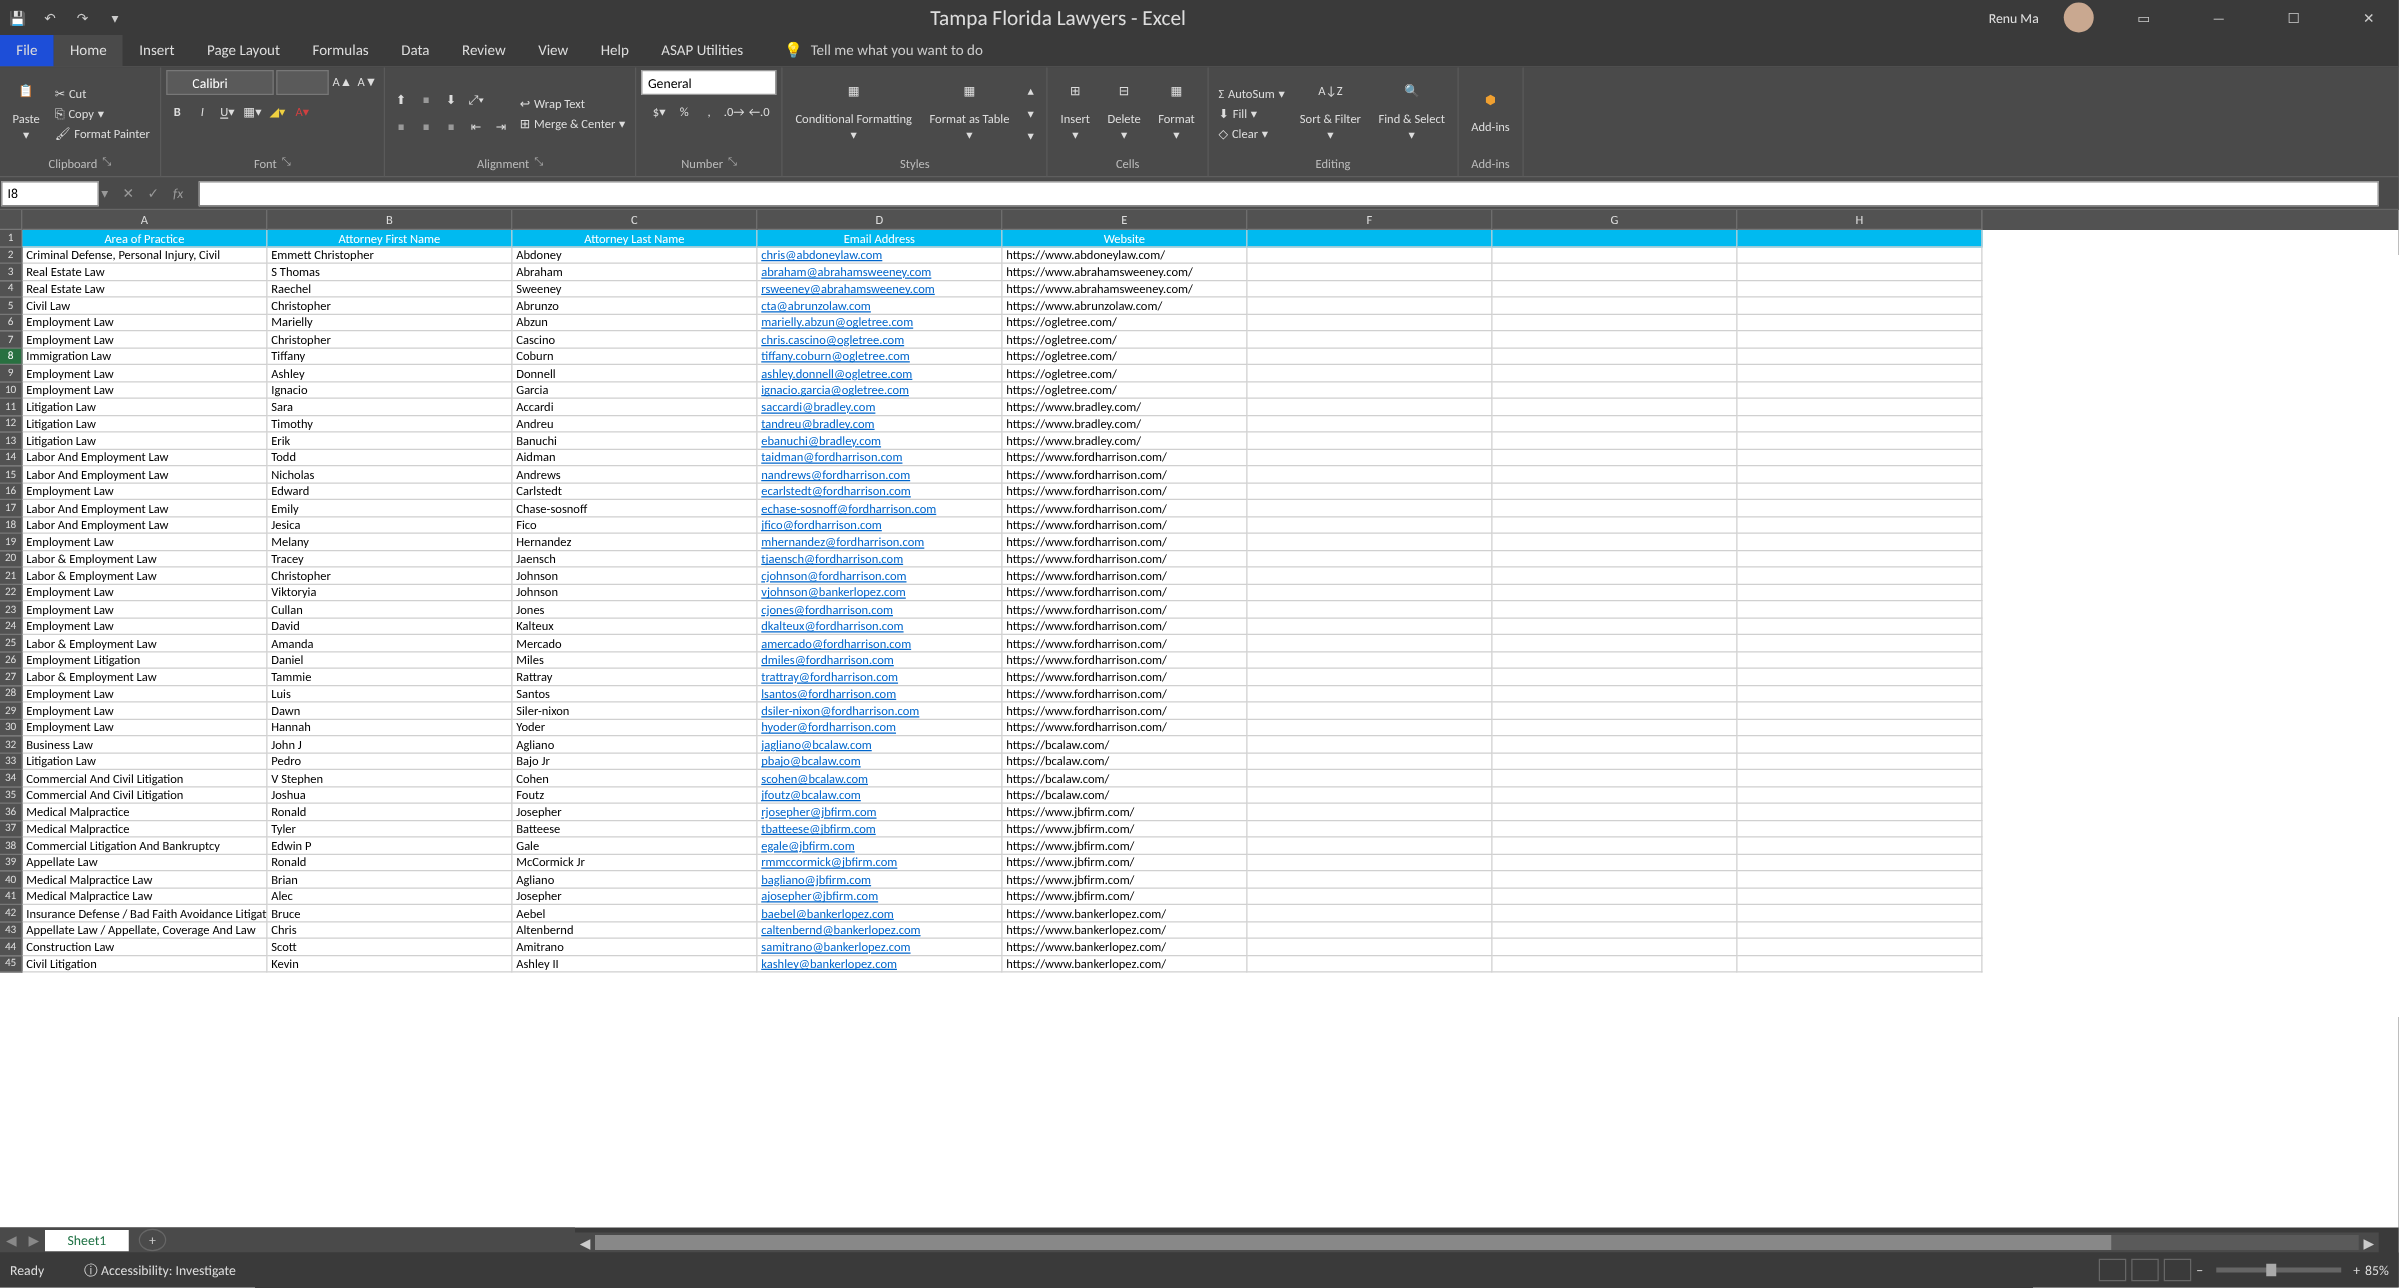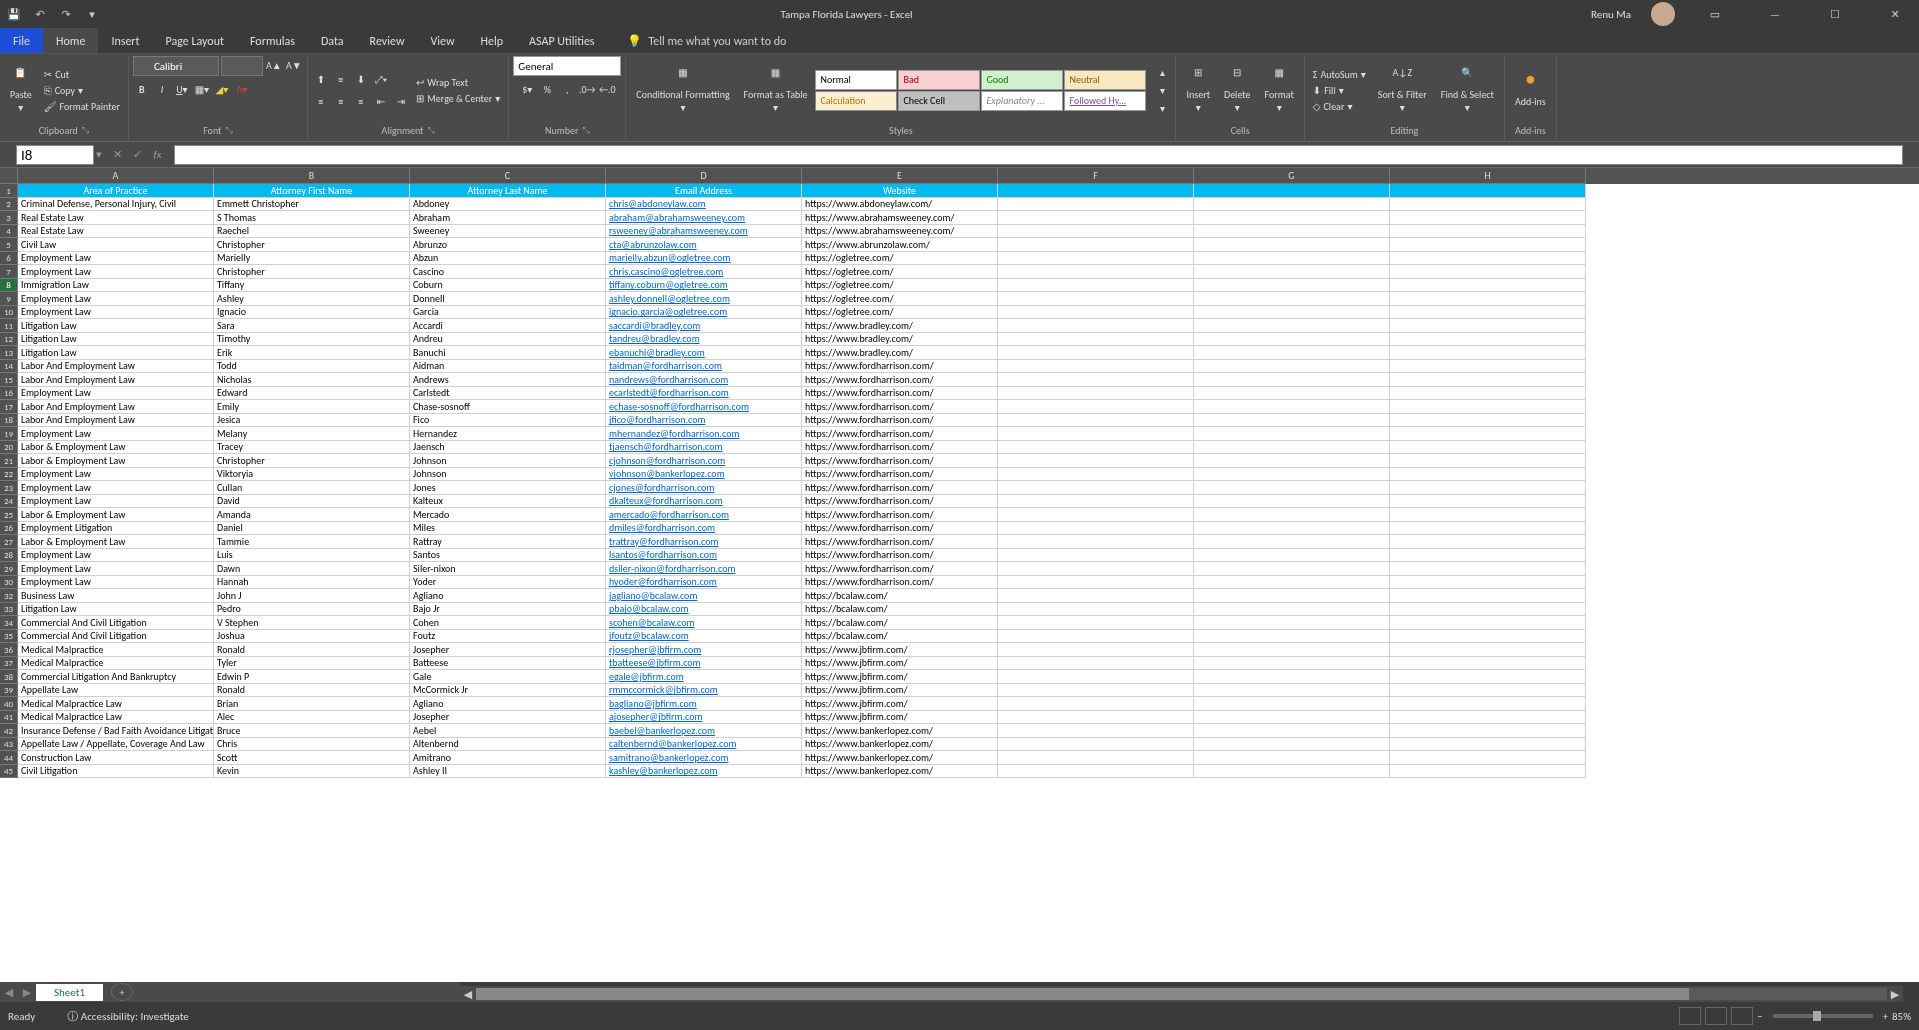--- a/index.html
+++ b/index.html
@@ -2,21 +2,21 @@
 <html><head>
 <meta charset="utf-8">
 <style>
 * { margin: 0; padding: 0; box-sizing: border-box; font-family: 'Segoe UI', Calibri, sans-serif; }
 body { background: #3a3a3a; font-size: 11px; color: #e0e0e0; overflow: hidden; width: 1919px; height: 1030px; position: relative; }
 
 
 .title-bar { height: 28px; background: #3a3a3a; display: flex; align-items: center; justify-content: space-between; padding: 0 4px; }
 .title-left { display: flex; align-items: center; gap: 6px; }
 .qat-btn { width: 20px; height: 20px; display: flex; align-items: center; justify-content: center; color: #ccc; cursor: pointer; }
-.title-center { color: #ddd; font-size: 11px; }
+.title-center { color: #ddd; font-size: 17px; }
 .title-right { display: flex; align-items: center; gap: 20px; }
 .win-btn { width: 40px; height: 28px; display: flex; align-items: center; justify-content: center; color: #ccc; }
 .avatar { width: 24px; height: 24px; border-radius: 50%; background: #c9a890; }
 
 
 .ribbon-tabs { height: 26px; display: flex; align-items: stretch; background: #3a3a3a; border-bottom: 1px solid #555; }
 .ribbon-tab { padding: 0 13px; display: flex; align-items: center; color: #ddd; font-size: 12px; }
 .ribbon-tab.active { background: #4a4a4a; }
 .ribbon-tab.file { background: #1d4ed8; }
 .tell-me { margin-left: 20px; display: flex; align-items: center; gap: 6px; color: #ccc; font-size: 12px; }
@@ -42,21 +42,21 @@
 .style-good { background: #d0f0d0; color: #080; }
 .style-neutral { background: #f8e8c0; color: #886600; }
 .style-calc { background: #f8f0d0; color: #c26d00; border-color:#888; }
 .style-check { background: #bfbfbf; color: #000; }
 .style-expl { background: #fff; color: #888; font-style: italic; }
 .style-foll { background: #fff; color: #8050a0; text-decoration: underline; }
 .num-sel { background: #fff; color: #000; border: 1px solid #999; height: 20px; width: 108px; font-size:11px; padding:0 4px; }
 
 
 .formula-bar { height: 26px; background: #4a4a4a; display: flex; align-items: center; border-bottom: 1px solid #666; }
-.name-box { width: 78px; height: 20px; background: #fff; color: #000; border: 1px solid #888; margin-left: 16px; font-size: 15px; padding: 0 4px; }
+.name-box { width: 78px; height: 20px; background: #fff; color: #000; border: 1px solid #888; margin-left: 1px; font-size: 11px; padding: 0 4px; }
 .fx-btns { display: flex; gap: 4px; margin: 0 8px; }
 .fx-btn { width: 16px; color: #999; text-align:center; }
 .formula-input { flex: 1; height: 20px; background: #fff; border: 1px solid #888; margin-right: 16px; }
 
 
 .grid-area { position: absolute; top: 168px; left: 0; right: 0; bottom: 48px; background: #fff; overflow: hidden; }
 .col-headers { display: flex; background: #525252; height: 16px; position: sticky; top: 0; }
 .corner { width: 18px; background: #525252; border-right: 1px solid #777; border-bottom: 1px solid #777; }
 .col-h { background: #525252; color: #ddd; text-align: center; font-size: 10px; border-right: 1px solid #777; border-bottom: 1px solid #777; display:flex; align-items:center; justify-content:center; }
 .rows { }
@@ -223,30 +223,20 @@
     <div class="ribbon-group-label">
         <span>Number</span>
         <span class="launcher">⤡</span>
       </div>
   </div>
 
   <div class="ribbon-group">
     <div class="ribbon-group-body">
       <div class="big-btn"><div class="icon">▦</div><span>Conditional Formatting</span>▾</div>
       <div class="big-btn"><div class="icon">▦</div><span>Format as Table</span>▾</div>
-      <div class="style-gallery">
-        <div class="style-item style-normal">Normal</div>
-        <div class="style-item style-bad">Bad</div>
-        <div class="style-item style-good">Good</div>
-        <div class="style-item style-neutral">Neutral</div>
-        <div class="style-item style-calc">Calculation</div>
-        <div class="style-item style-check">Check Cell</div>
-        <div class="style-item style-expl">Explanatory ...</div>
-        <div class="style-item style-foll">Followed Hy...</div>
-      </div>
       <div style="display:flex; flex-direction:column;">
         <div class="mini-btn">▴</div>
         <div class="mini-btn">▾</div>
         <div class="mini-btn">▾</div>
       </div>
     </div>
     <div class="ribbon-group-label">
         <span>Styles</span>
       </div>
   </div>

